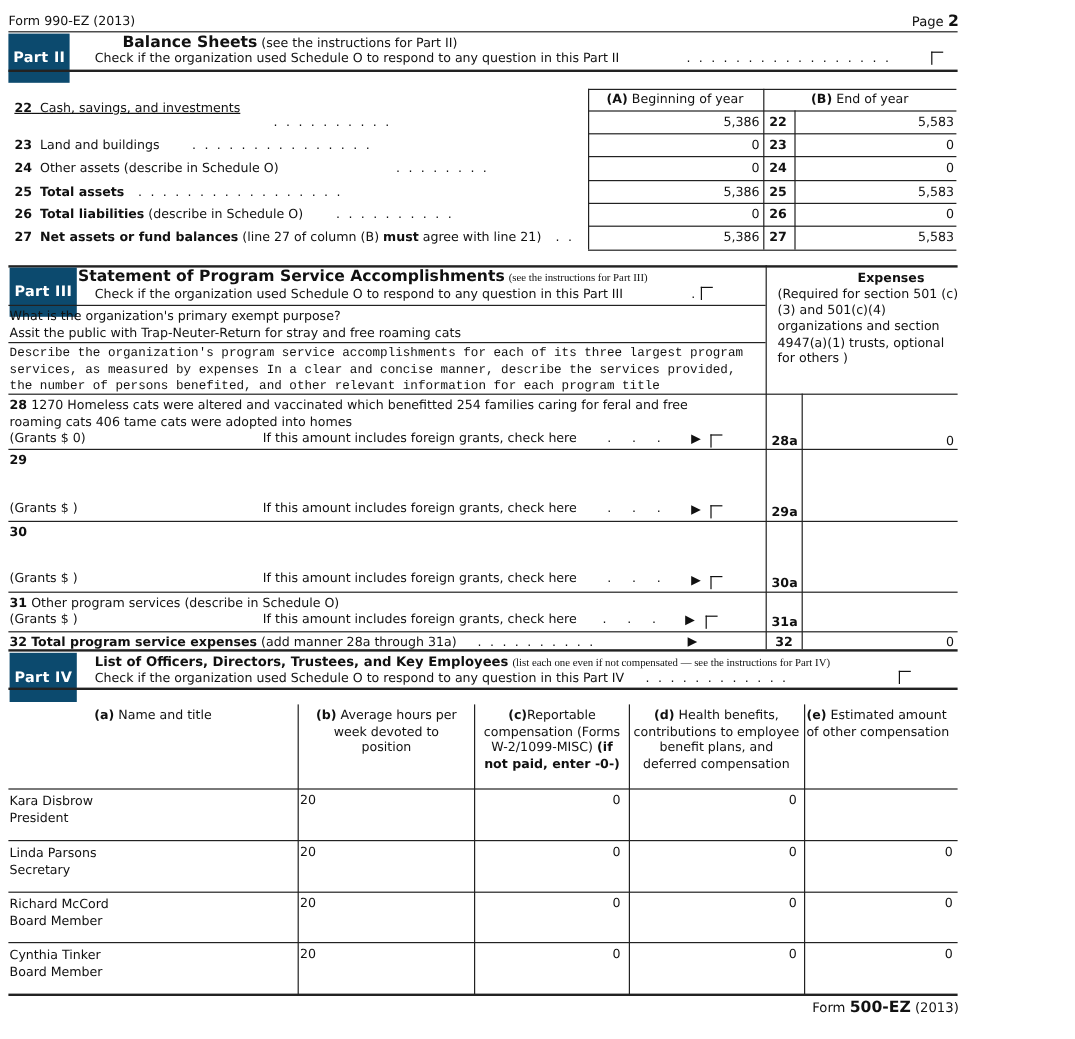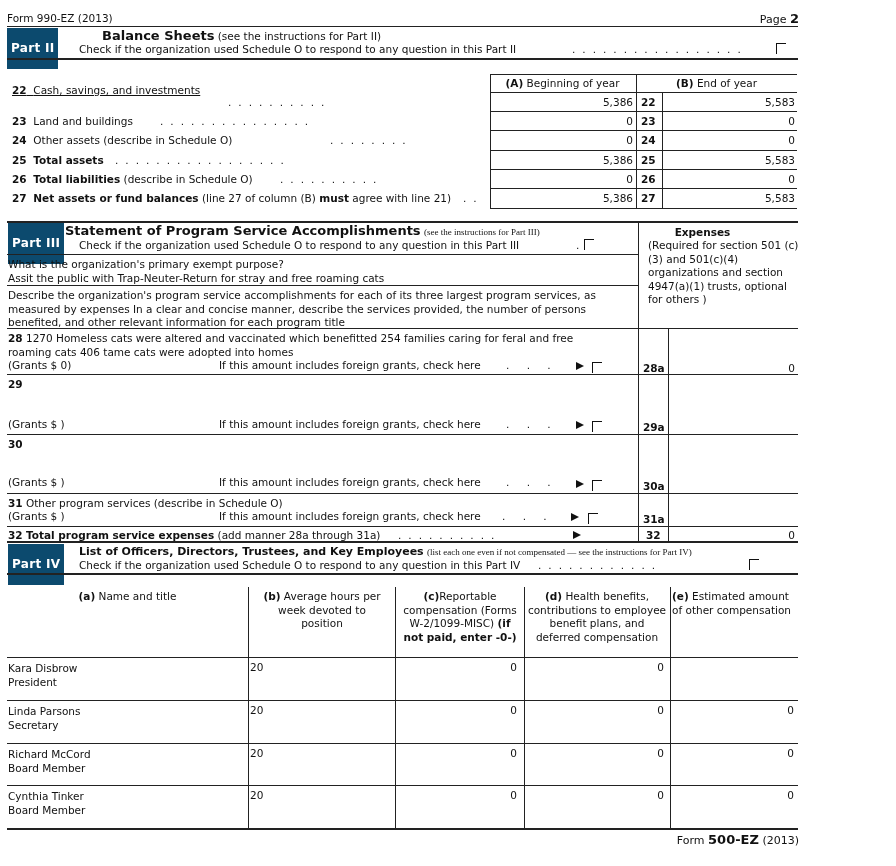--- a/index.html
+++ b/index.html
@@ -98,28 +98,28 @@
 </div>
 
 <div class="hline" style="left:7px;top:221px;width:791px;height:1.5px;"></div>
 <div class="partlabel" style="left:8px;top:223px;">Part III</div>
 <div class="abs" style="left:65px;top:223px;"><span class="title">Statement of Program Service Accomplishments</span> <span class="small">(see the instructions for Part III)</span></div>
 <div class="abs" style="left:79px;top:239px;">Check if the organization used Schedule O to respond to any question in this Part III</div>
 <div class="abs" style="left:576px;top:239px;">.</div>
 <div class="checkbox" style="left:584px;top:239px;"></div>
 
 <div class="vline" style="left:638px;top:221px;height:320px;"></div>
-<div class="abs center b" style="left:624px;top:226px;width:157px;text-align:center;">Expenses</div>
+<div class="abs center b" style="left:664px;top:226px;width:157px;text-align:center;">Expenses</div>
 <div class="abs" style="left:648px;top:239px;width:152px;line-height:13.5px;">(Required for section 501 (c)(3) and 501(c)(4) organizations and section 4947(a)(1) trusts, optional for others )</div>
 
 <div class="hline" style="left:7px;top:254px;width:631px;"></div>
 <div class="abs" style="left:8px;top:258px;">What is the organization's primary exempt purpose?</div>
 <div class="abs" style="left:8px;top:272px;">Assit the public with Trap-Neuter-Return for stray and free roaming cats</div>
 <div class="hline" style="left:7px;top:285px;width:631px;"></div>
-<div class="abs" style="left:8px;top:289px;width:628px;line-height:13.5px;">Describe the organization's program service accomplishments for each of its three largest program services, as measured by expenses In a clear and concise manner, describe the services provided, the number of persons benefited, and other relevant information for each program title</div>
+<div class="abs" style="left:8px;top:289px;width:628px;line-height:13.5px;font-family:Liberation Mono, monospace;">Describe the organization's program service accomplishments for each of its three largest program services, as measured by expenses In a clear and concise manner, describe the services provided, the number of persons benefited, and other relevant information for each program title</div>
 <div class="hline" style="left:7px;top:328px;width:791px;"></div>
 <div class="vline" style="left:668px;top:328px;height:213px;"></div>
 
 <div class="abs" style="left:8px;top:332px;width:610px;line-height:13.5px;"><span class="b">28</span> <span>1270 Homeless cats were altered and vaccinated which benefitted 254 families caring for feral and free roaming cats  406 tame cats were adopted into homes</span></div>
 <div class="abs" style="left:8px;top:359px;">(Grants $ 0)</div>
 <div class="abs" style="left:219px;top:359px;">If this amount includes foreign grants, check here</div>
 <div class="abs dots" style="left:506px;top:359px;">. . .</div>
 <div class="arrow" style="left:576px;top:362px;"></div>
 <div class="checkbox" style="left:592px;top:362px;"></div>
 <div class="num" style="left:643px;top:362px;">28a</div>

